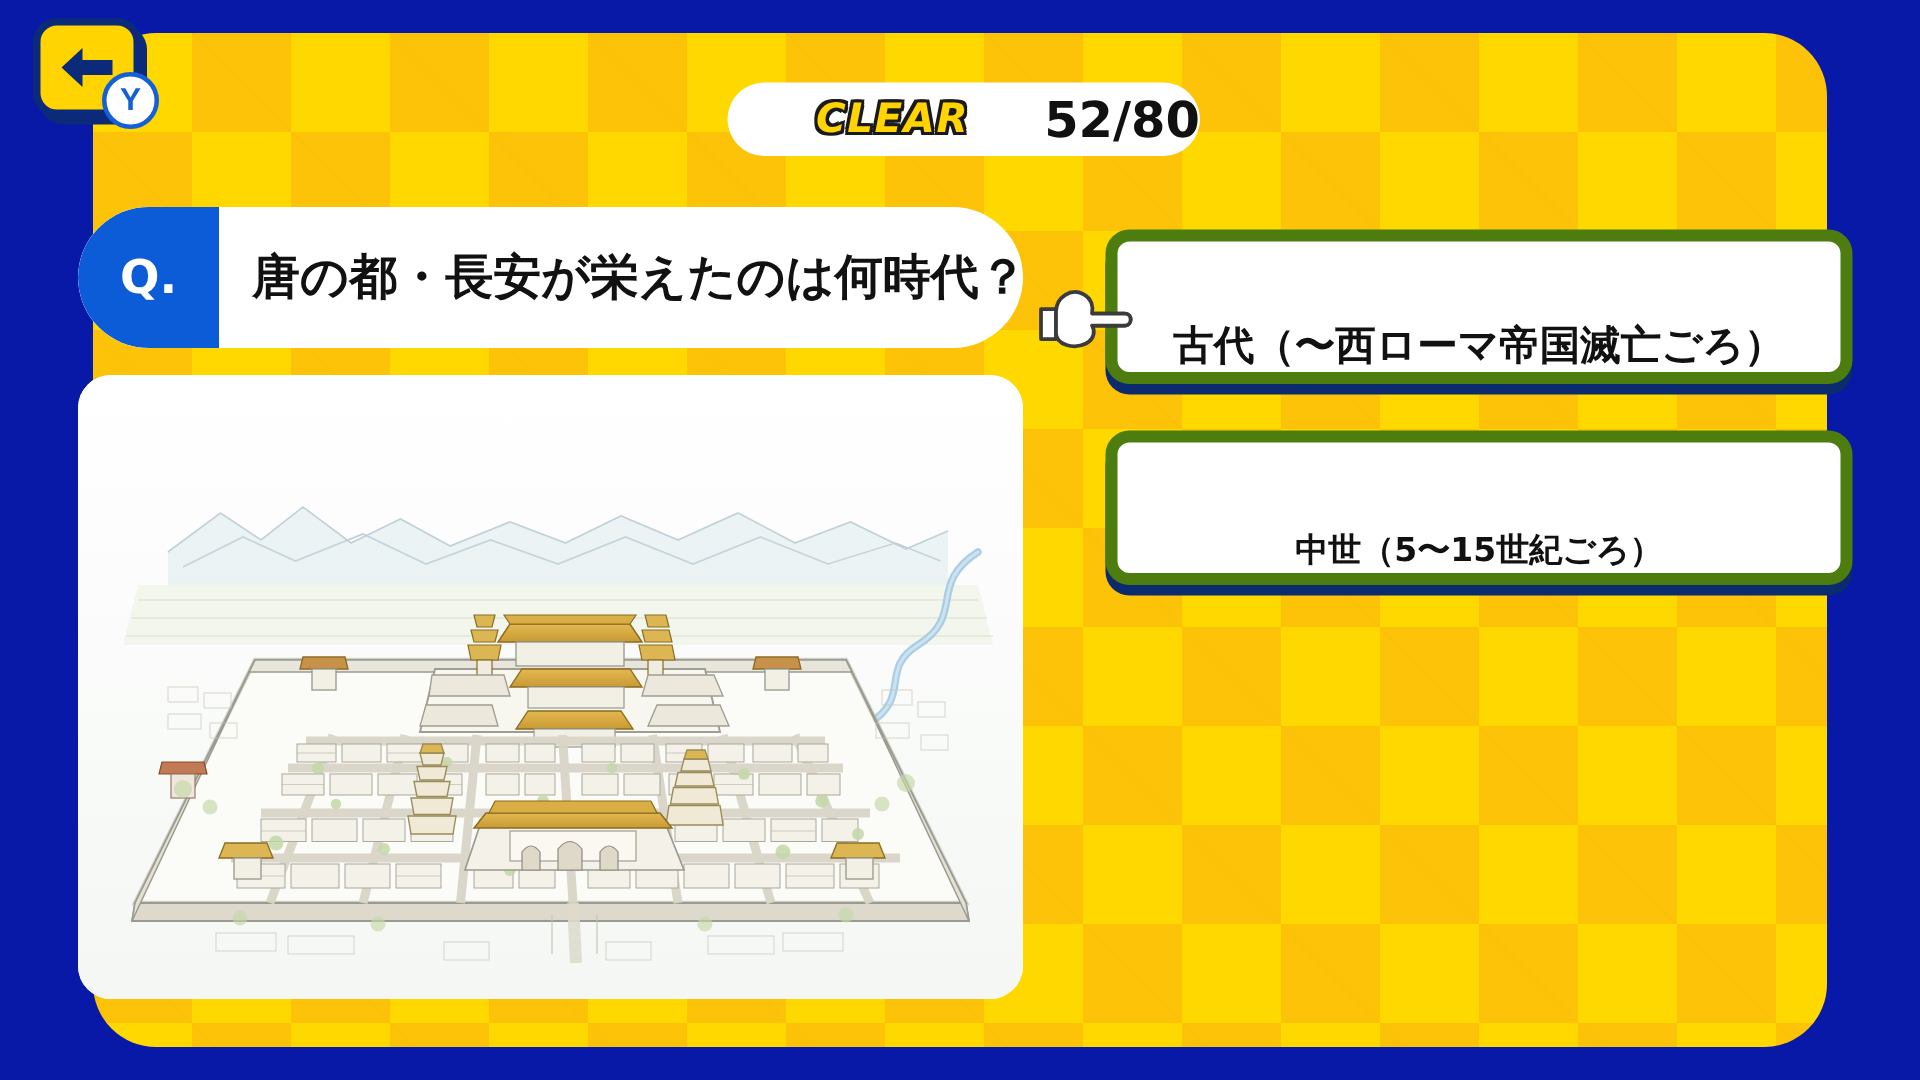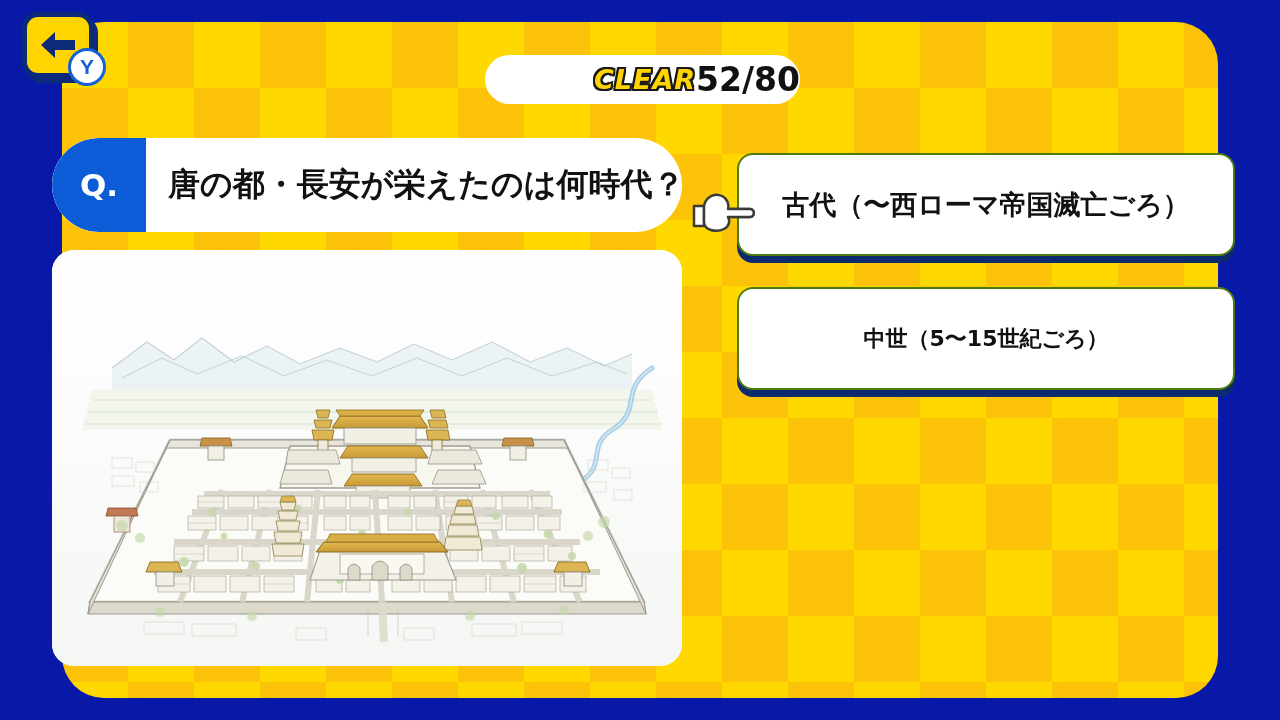--- a/index.html
+++ b/index.html
@@ -102,20 +102,21 @@
     color: #ffd400;
     -webkit-text-stroke: 3px #1a1a1a;
     paint-order: stroke fill;
     text-shadow:
       -2px -2px 0 #1a1a1a,  2px -2px 0 #1a1a1a,
       -2px  2px 0 #1a1a1a,  2px  2px 0 #1a1a1a,
        0px  2px 0 #1a1a1a,  0px -2px 0 #1a1a1a,
        2px  0px 0 #1a1a1a, -2px  0px 0 #1a1a1a;
   }
   #clear-count {
+    margin-left: 50px;
     font-family: "DejaVu Sans", sans-serif;
     font-size: 33px;
     font-weight: bold;
     color: #111111;
     letter-spacing: 0px;
   }
 
   
   #question-bar {
     position: absolute;
@@ -177,25 +178,25 @@
     width: 500px;
     z-index: 20;
   }
   .answer-button {
     position: relative;
     width: 498px;
     height: 103px;
     margin-bottom: 31px;
     border-radius: 16px;
     background: #ffffff;
-    border: 2px solid #4d7c0f;
+    border: 8px solid #4d7c0f;
     box-sizing: border-box;
     box-shadow: 0 7px 0 #0b2b6e;
     display: flex;
-    align-items: center;
+    align-items: flex-end;
     justify-content: center;
     cursor: pointer;
   }
   .answer-text {
     font-size: 22px;
     font-weight: bold;
     color: #111111;
     white-space: nowrap;
   }
   .answer-button.small .answer-text { font-size: 27px; }

